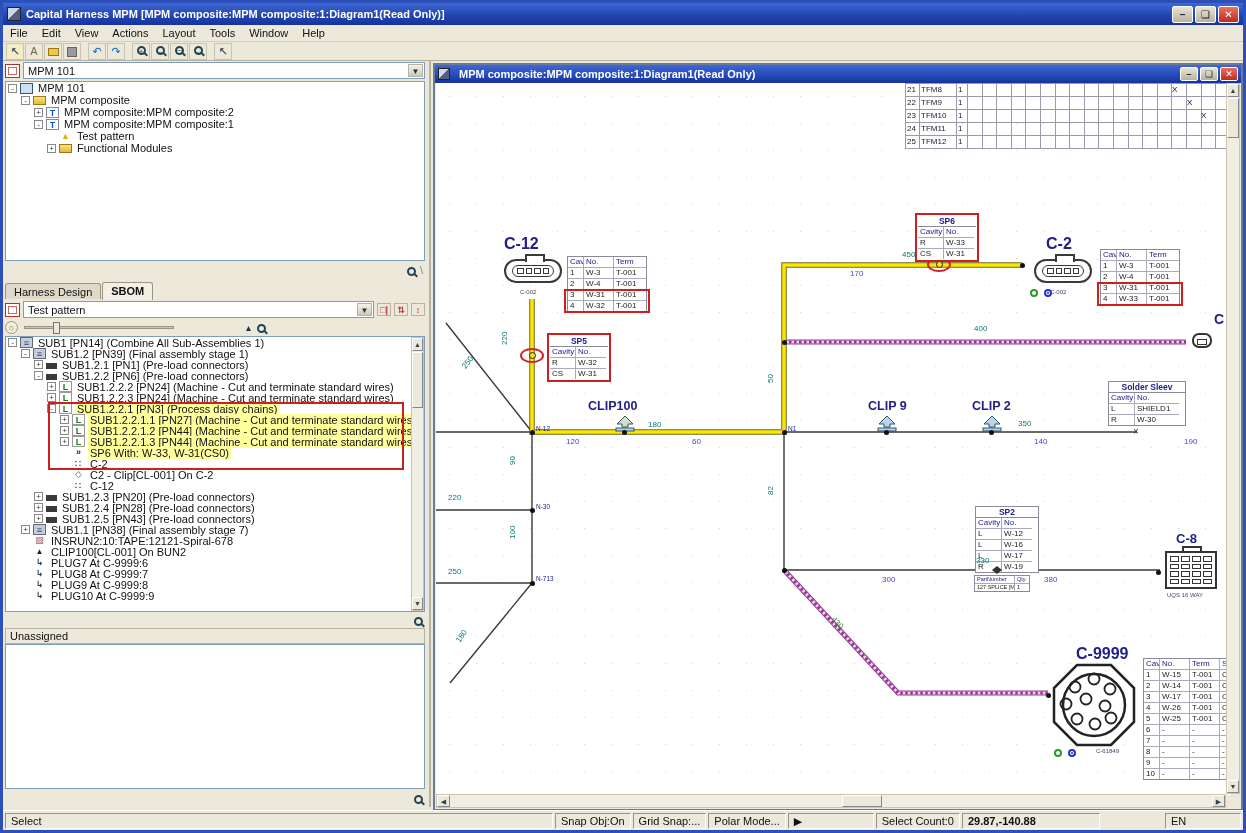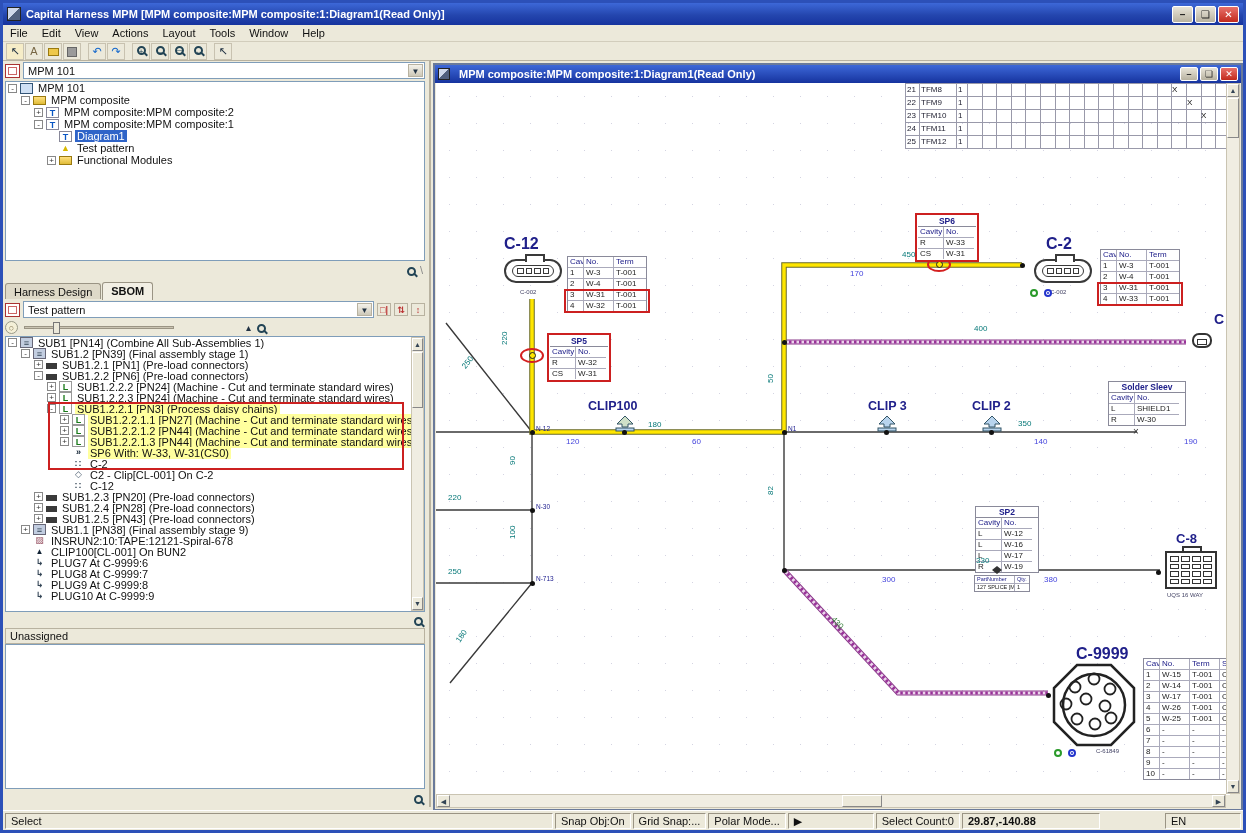--- a/index.html
+++ b/index.html
@@ -224,25 +224,20 @@
           <span class="ti ti-diagram"></span>
           <span class="tlabel">MPM composite:MPM composite:2</span>
         </div>
 
         <div class="trow" style="padding-left: 28px;">
           <span class="exp">-</span>
           <span class="ti ti-diagram"></span>
           <span class="tlabel">MPM composite:MPM composite:1</span>
         </div>
 
-        <div class="trow" style="padding-left: 41px;">
-          <span class="exp"></span>
-          <span class="ti ti-diagram"></span>
-          <span class="tlabel sel">Diagram1</span>
-        </div>
 
         <div class="trow" style="padding-left: 41px;">
           <span class="exp"></span>
           <span class="ti ti-pattern"></span>
           <span class="tlabel">Test pattern</span>
         </div>
 
         <div class="trow" style="padding-left: 41px;">
           <span class="exp">+</span>
           <span class="ti ti-folder"></span>
@@ -384,21 +379,21 @@
 
           <div class="trow sbomrow" style="padding-left: 28px;">
             <span class="exp">+</span>
             <span class="ti ti-mod"></span>
             <span class="tlabel">SUB1.2.5 [PN43] (Pre-load connectors)</span>
           </div>
 
           <div class="trow sbomrow" style="padding-left: 15px;">
             <span class="exp">+</span>
             <span class="ti ti-asm"></span>
-            <span class="tlabel">SUB1.1 [PN38] (Final assembly stage 9)</span>
+            <span class="tlabel">SUB1.1 [PN38] (Final assembly stage 7)</span>
           </div>
 
           <div class="trow sbomrow" style="padding-left: 15px;">
             <span class="exp"></span>
             <span class="ti ti-tape"></span>
             <span class="tlabel">INSRUN2:10:TAPE:12121-Spiral-678</span>
           </div>
 
           <div class="trow sbomrow" style="padding-left: 15px;">
             <span class="exp"></span>
@@ -839,21 +834,21 @@
               <span class="mc w30">-</span>
               <span class="mc w30">-</span>
               <span class="mc w24">-</span>
             </div>
           </div>
       </div>
 
       <div>
 
       <span class="dlabel lc-cname" style="left: 152px; top: 316px;">CLIP100</span>
-          <span class="dlabel lc-cname" style="left: 432px; top: 316px;">CLIP 3</span>
+          <span class="dlabel lc-cname" style="left: 432px; top: 316px;">CLIP 9</span>
           <span class="dlabel lc-cname" style="left: 536px; top: 316px;">CLIP 2</span>
           <span class="dlabel lc-conn" style="left: 778px; top: 228px;">C</span>
           <span class="dlabel lc-teal" style="left: 64px; top: 262px; transform: rotate(-90deg);">220</span>
           <span class="dlabel lc-teal" style="left: 24px; top: 282px; transform: rotate(-52deg);">250</span>
           <span class="dlabel lc-blue" style="left: 130px; top: 354px;">120</span>
           <span class="dlabel lc-teal" style="left: 212px; top: 337px;">180</span>
           <span class="dlabel lc-teal" style="left: 72px; top: 382px; transform: rotate(-90deg);">90</span>
           <span class="dlabel lc-teal" style="left: 12px; top: 410px;">220</span>
           <span class="dlabel lc-teal" style="left: 72px; top: 456px; transform: rotate(-90deg);">100</span>
           <span class="dlabel lc-teal" style="left: 12px; top: 484px;">250</span>

